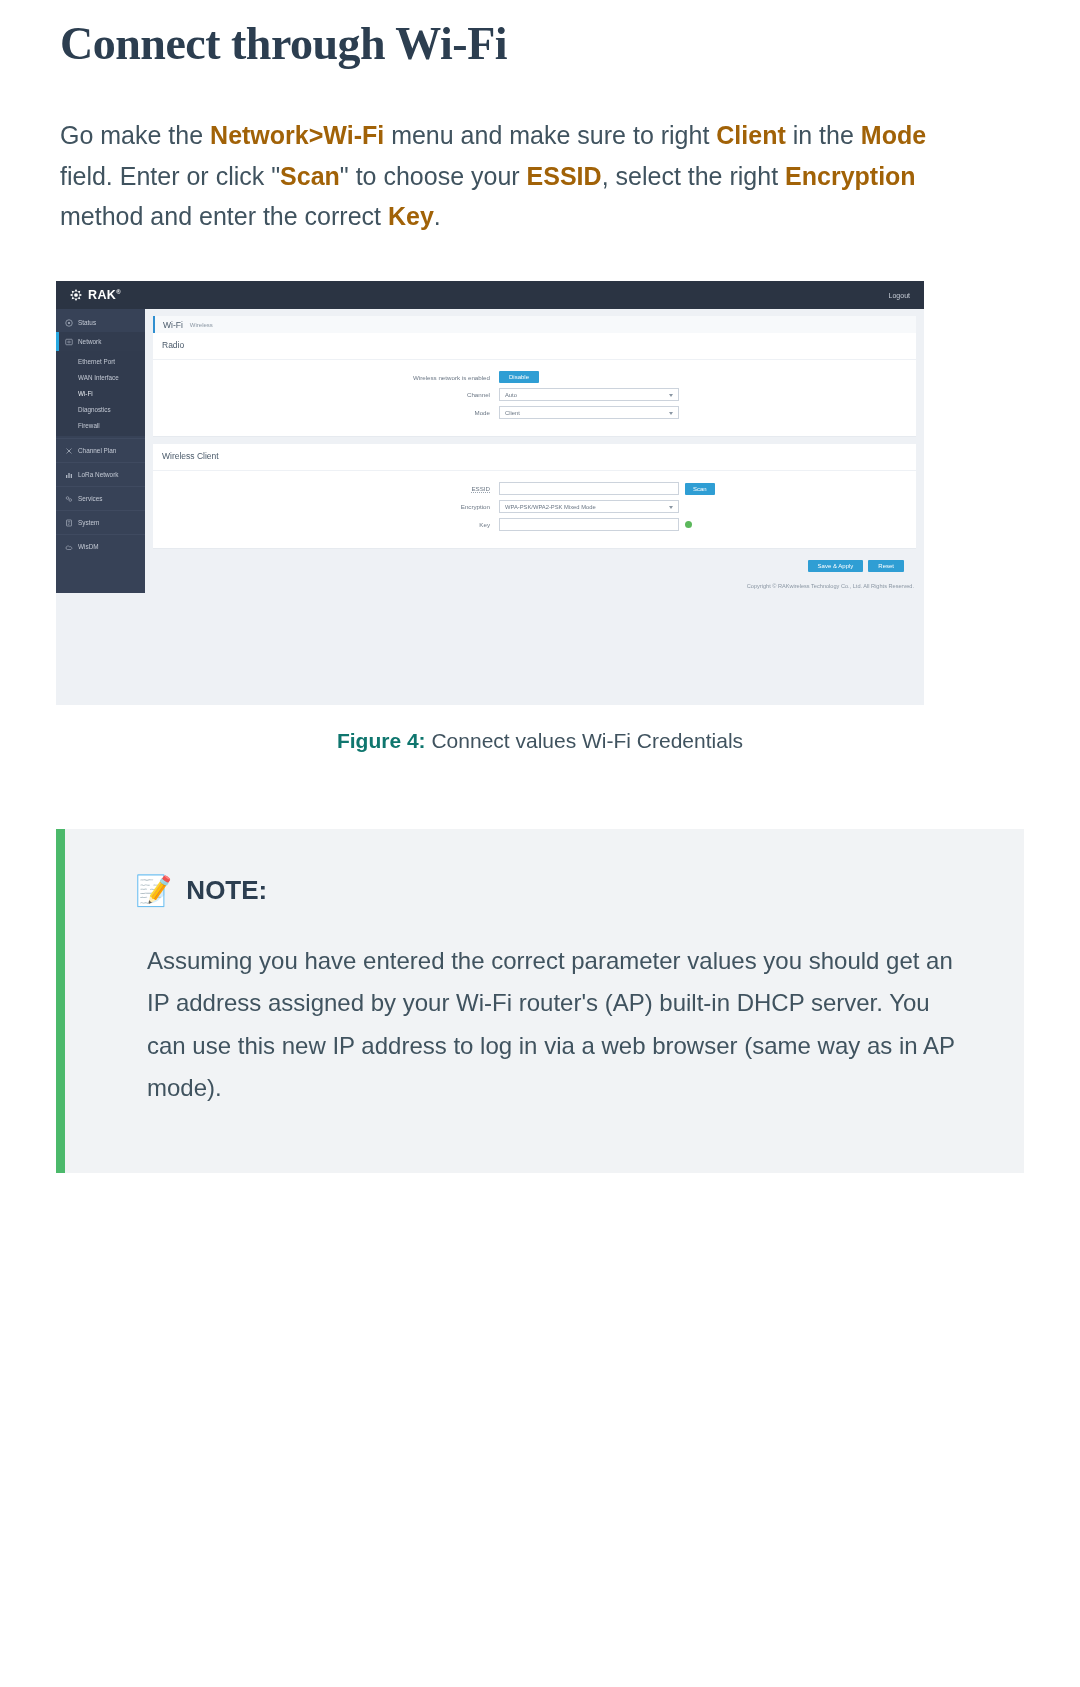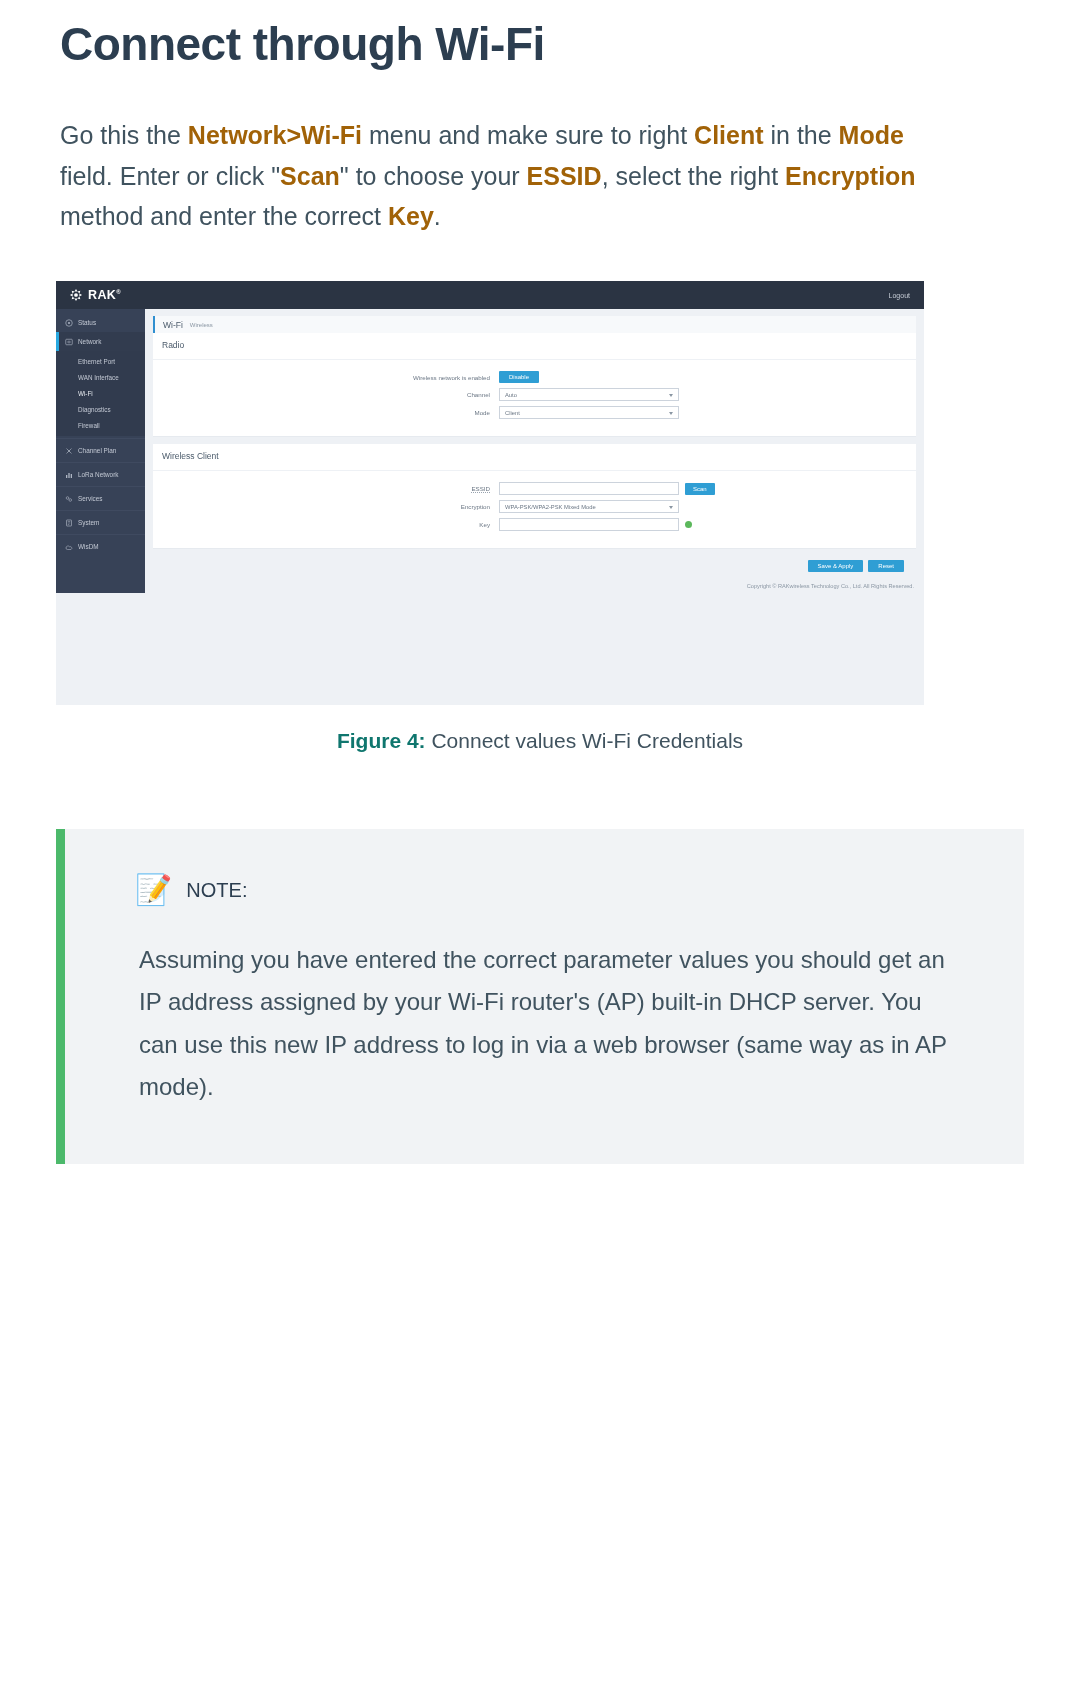--- a/index.html
+++ b/index.html
@@ -15,20 +15,21 @@
 
   
   .article { padding: 0 60px; }
   h1.page-title {
     font-size: 46px;
     font-weight: bold;
     letter-spacing: -0.5px;
     color: #2c3e50;
     margin: 18px 0 44px 0;
     line-height: 1.15;
+    font-family: Liberation Serif, serif;
   }
   p.intro {
     font-size: 25px;
     line-height: 1.63;
     color: #40535f;
     margin: 0 0 44px 0;
     max-width: 900px;
   }
   p.intro b { font-weight: bold; color: #a16207; }
 
@@ -238,39 +239,39 @@
     padding: 46px 56px 52px 70px;
   }
   .note-head {
     display: flex;
     align-items: center;
     gap: 14px;
     margin-bottom: 34px;
   }
   .note-icon { font-size: 30px; line-height: 1; }
   .note-title {
-    font-size: 20px;
-    font-weight: normal;
+    font-size: 26px;
+    font-weight: bold;
     color: #2c3e50;
   }
   .note-text {
     font-size: 24px;
     line-height: 1.76;
     color: #40535f;
-    margin: 4px;
+    margin: 12px;
   }
 </style>
 </head>
 <body>
 
 <div class="page">
 
   <div class="article">
     <h1 class="page-title">Connect through Wi-Fi</h1>
-    <p class="intro"><span>Go this the </span><b>Network&gt;Wi-Fi</b><span> menu and make sure to right </span><b>Client</b><span> in the </span><b>Mode</b><span> field. Enter or click "</span><b>Scan</b><span>" to choose your </span><b>ESSID</b><span>, select the right </span><b>Encryption</b><span> method and enter the correct </span><b>Key</b><span>.</span></p>
+    <p class="intro"><span>Go make the </span><b>Network&gt;Wi-Fi</b><span> menu and make sure to right </span><b>Client</b><span> in the </span><b>Mode</b><span> field. Enter or click "</span><b>Scan</b><span>" to choose your </span><b>ESSID</b><span>, select the right </span><b>Encryption</b><span> method and enter the correct </span><b>Key</b><span>.</span></p>
   </div>
 
   <figure>
     <div class="shot">
 
       <div class="shot-top">
         <div class="brand">
           <span class="brand-mark">
             <svg width="14" height="14" viewBox="0 0 24 24" aria-hidden="true">
               <g fill="#ffffff">

